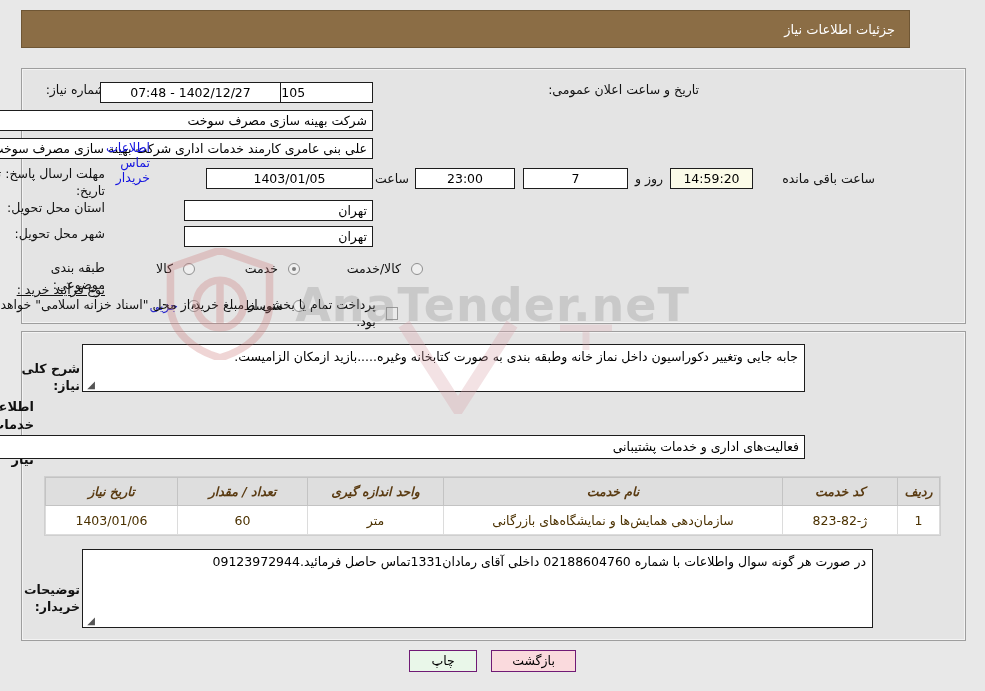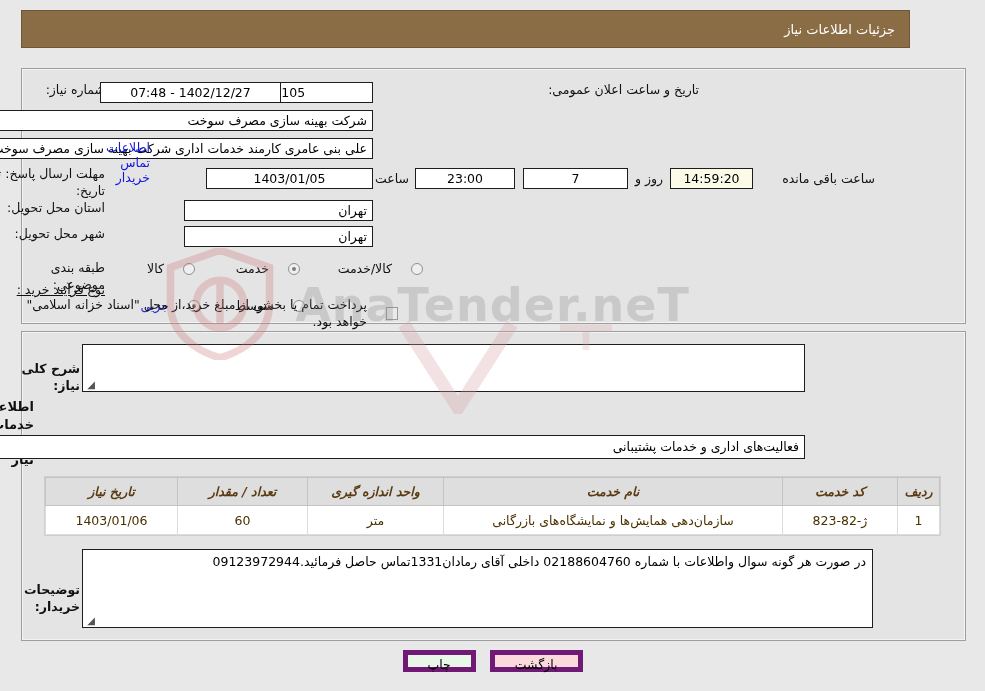--- a/index.html
+++ b/index.html
@@ -101,21 +101,21 @@
     border-radius: 50%;
     background: #7d7d7d;
   }
   .checkbox {
     display: inline-block;
     width: 13px; height: 13px;
     border: 1px solid #9a9a9a;
     background: #eaeaea;
     vertical-align: middle;
   }
-  .opt { display: flex; align-items: center; gap: 19px; }
+  .opt { display: flex; align-items: center; gap: 10px; }
 
   
   .ta {
     background: #ffffff;
     border: 1px solid #1d1d1d;
     font-size: 12.5px;
     padding: 3px 6px 0 6px;
     position: relative;
     text-align: right;
     line-height: 1.5;
@@ -162,21 +162,21 @@
   
   .btns {
     position: absolute;
     left: 0; top: 650px;
     width: 985px;
     display: flex;
     justify-content: center;
     gap: 14px;
   }
   .btn {
-    border: 5px solid #701a75;
+    border: 1px solid #701a75;
     height: 22px;
     min-width: 68px;
     font-size: 12.5px;
     line-height: 20px;
     text-align: center;
     cursor: pointer;
     padding: 0 20px;
   }
   .btn-print { background: #e9f7e9; }
   .btn-back  { background: #fadadd; }
@@ -318,20 +318,21 @@
     </div>
     <div class="opt" style="position:absolute; top:297px; right:587px;">
       <span class="checkbox"></span>
       <span class="lbl">پرداخت تمام یا بخشی از مبلغ خرید،از محل "اسناد خزانه اسلامی" خواهد بود.</span>
     </div>
 
     <div class="panel panel-mid"></div>
 
     <div class="lbl lbl-bold" style="position:absolute; top:361px; right:905px;">شرح کلی نیاز:</div>
     <div class="ta" style="position:absolute; top:344px; right:180px; width:723px; height:48px;">
+      <span>جابه جایی وتغییر دکوراسیون داخل نماز خانه  وطبقه بندی به صورت کتابخانه وغیره.....بازید ازمکان الزامیست.</span>
       <span class="grip">◢</span>
     </div>
 
     <div class="lbl lbl-bold" style="position:absolute; top:398px; right:951px; font-size:13px;">اطلاعات خدمات مورد نیاز</div>
 
     <div class="lbl lbl-bold" style="position:absolute; top:440px; right:905px;">گروه خدمت:</div>
     <div class="fld right" style="position:absolute; top:435px; right:180px; width:865px; height:24px; line-height:22px;">فعالیت‌های اداری و خدمات پشتیبانی</div>
 
     <table class="tbl">
       <thead>

